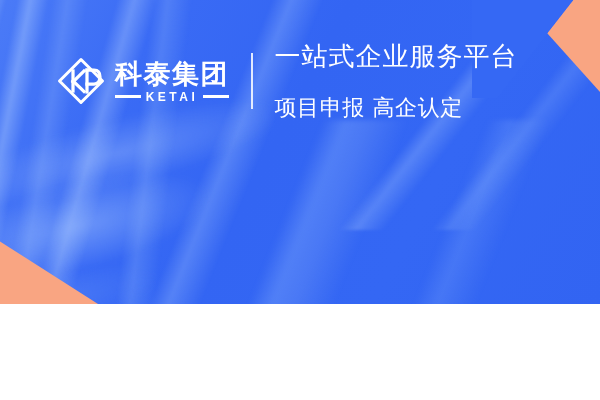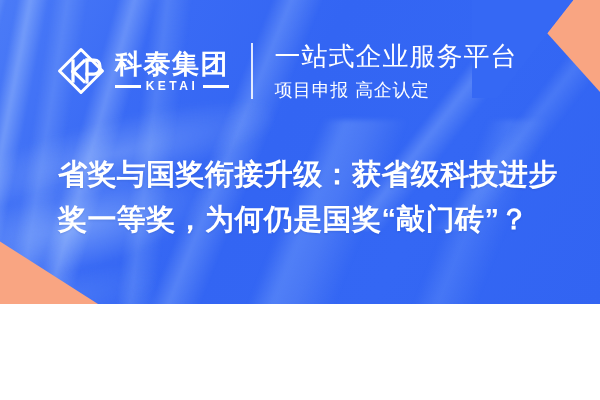--- a/index.html
+++ b/index.html
@@ -194,26 +194,27 @@
   }
   .tagline-main {
     font-size: 26px;
     color: #ffffff;
     letter-spacing: 1px;
     line-height: 1.12;
     white-space: nowrap;
     font-family: "DejaVu Sans", "Liberation Sans", sans-serif;
   }
   .tagline-sub {
-    font-size: 18px;
+    font-size: 22px;
     color: #ffffff;
     letter-spacing: 0.6px;
     line-height: 1.12;
     white-space: nowrap;
     font-family: "DejaVu Serif", "Liberation Serif", serif;
+    margin-top: 16px;
   }
 
   
   .headline {
     position: absolute;
     left: 58px;
     top: 152px;
     width: 500px;
     font-size: 29px;
     font-weight: bold;
@@ -268,15 +269,14 @@
 
     <div class="divider"></div>
 
     <div class="tagline">
       <div class="tagline-main">一站式企业服务平台</div>
       <div class="tagline-sub">项目申报 高企认定</div>
     </div>
 
   </div>
 
-  <div class="headline">省奖与国奖衔接升级：获省级科技进步奖一等奖，为何仍是国奖“敲门砖”？</div>
 
 </div>
 
 </body></html>

